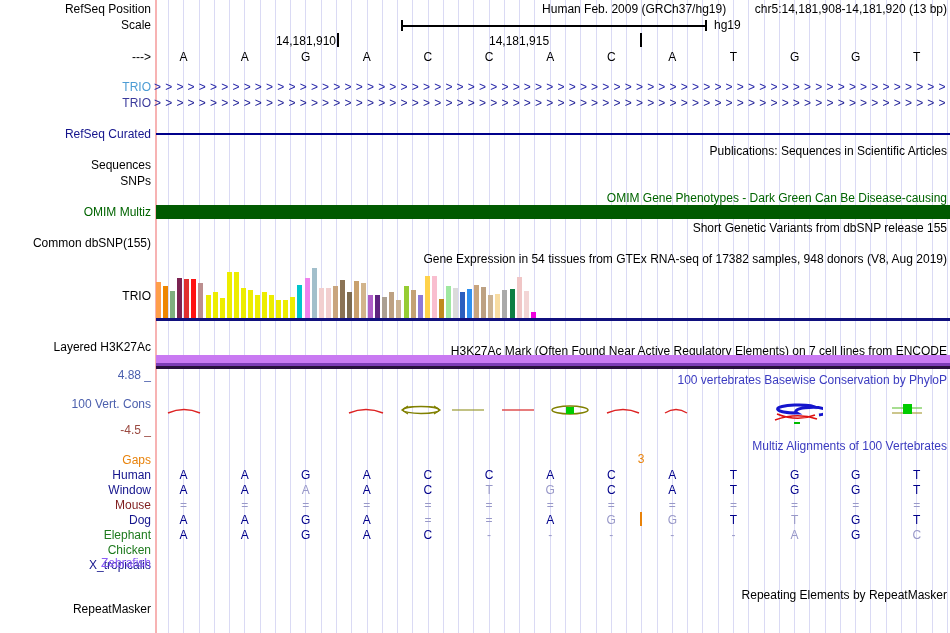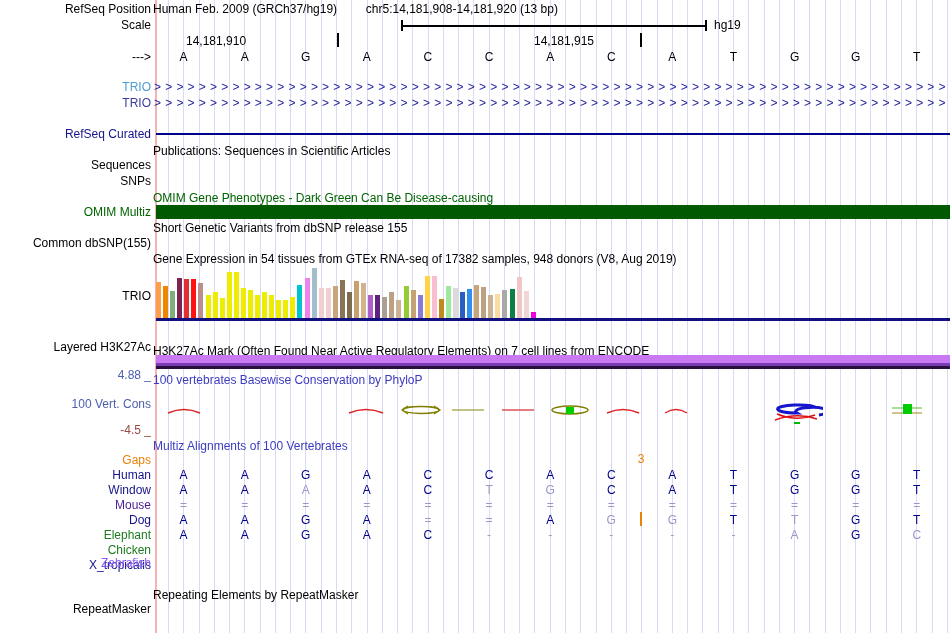--- a/index.html
+++ b/index.html
@@ -1,20 +1,20 @@
 <!DOCTYPE html>
 <html><head>
 <meta charset="utf-8">
 <style>
   html,body{margin:0;padding:0;background:#fff}
   .browser{position:relative;width:950px;height:633px;background:#fff;overflow:hidden;
            font-family:"Liberation Sans",sans-serif;font-size:12px;color:#000;line-height:14px}
   .abs{position:absolute}
   .lbl{position:absolute;left:0;width:151px;text-align:right;white-space:nowrap;height:14px}
-  .title{position:absolute;left:153px;width:794px;text-align:left;white-space:nowrap;height:14px}
+  .title{position:absolute;left:153px;width:794px;text-align:right;white-space:nowrap;height:14px}
   .grid{position:absolute;left:168px;top:0;width:782px;height:633px;
         background:repeating-linear-gradient(to right,#dadaf4 0px,#dadaf4 1px,transparent 1px,transparent 15.27px)}
   .salmon{position:absolute;left:155px;top:0;width:2px;height:633px;background:#f7b3b3}
   .tick{position:absolute;width:1.5px;height:14px;background:#000}
   .scaleline{position:absolute;height:1.5px;background:#000}
   .scaletick{position:absolute;width:1.5px;height:11px;background:#000}
   .arrowrow{position:absolute;left:154px;width:796px;height:14px;overflow:hidden;
             font-size:12px;letter-spacing:4.2px;white-space:nowrap}
   .hbar{position:absolute;left:156px;width:794px}
   .baseletter{position:absolute;transform:translateX(-50%);white-space:pre}
@@ -36,23 +36,23 @@
     <span>chr5:14,181,908-14,181,920 (13 bp)</span>
   </div>
 
   <div class="lbl" style="top:18px">Scale</div>
   <div class="scaleline" style="top:25px;left:401px;width:305px"></div>
   <div class="scaletick" style="top:20px;left:401px"></div>
   <div class="scaletick" style="top:20px;left:705px"></div>
   <div class="abs" style="top:18px;left:714px">hg19</div>
 
   <div class="lbl" style="top:34px"></div>
-  <div class="abs" style="top:34px;left:186px;width:150px;">14,181,910</div>
+  <div class="abs" style="top:34px;left:186px;width:150px;text-align:right">14,181,910</div>
   <div class="tick" style="top:33px;left:337px"></div>
-  <div class="abs" style="top:34px;left:489px;width:150px;text-align:center">14,181,915</div>
+  <div class="abs" style="top:34px;left:489px;width:150px;text-align:left">14,181,915</div>
   <div class="tick" style="top:33px;left:640px"></div>
 
   <div class="lbl" style="top:50px">---&gt;</div>
   <div id="base-row" class="abs" style="top:50px">
       <div class="baseletter" style="left:183.55px;top:0">A</div>
       <div class="baseletter" style="left:244.65px;top:0">A</div>
       <div class="baseletter" style="left:305.75px;top:0">G</div>
       <div class="baseletter" style="left:366.85px;top:0">A</div>
       <div class="baseletter" style="left:427.95px;top:0">C</div>
       <div class="baseletter" style="left:489.05px;top:0">C</div>
@@ -239,21 +239,21 @@
       <div class="mzletter" style="left:366.85px;top:483px;color:#00008B">A</div>
       <div class="mzletter" style="left:427.95px;top:483px;color:#00008B">C</div>
       <div class="mzletter" style="left:489.05px;top:483px;color:#9898C8">T</div>
       <div class="mzletter" style="left:550.1500000000001px;top:483px;color:#9898C8">G</div>
       <div class="mzletter" style="left:611.25px;top:483px;color:#00008B">C</div>
       <div class="mzletter" style="left:672.35px;top:483px;color:#00008B">A</div>
       <div class="mzletter" style="left:733.45px;top:483px;color:#00008B">T</div>
       <div class="mzletter" style="left:794.5500000000001px;top:483px;color:#00008B">G</div>
       <div class="mzletter" style="left:855.65px;top:483px;color:#00008B">G</div>
       <div class="mzletter" style="left:916.75px;top:483px;color:#00008B">T</div>
-      <div class="lbl" style="top:498px;color:#4c1d95">Mouse</div>
+      <div class="lbl" style="top:498px;color:#7f1d1d">Mouse</div>
       <div class="mzletter" style="left:183.55px;top:498px;color:#9898C8">=</div>
       <div class="mzletter" style="left:244.65px;top:498px;color:#9898C8">=</div>
       <div class="mzletter" style="left:305.75px;top:498px;color:#9898C8">=</div>
       <div class="mzletter" style="left:366.85px;top:498px;color:#9898C8">=</div>
       <div class="mzletter" style="left:427.95px;top:498px;color:#9898C8">=</div>
       <div class="mzletter" style="left:489.05px;top:498px;color:#9898C8">=</div>
       <div class="mzletter" style="left:550.1500000000001px;top:498px;color:#9898C8">=</div>
       <div class="mzletter" style="left:611.25px;top:498px;color:#9898C8">=</div>
       <div class="mzletter" style="left:672.35px;top:498px;color:#9898C8">=</div>
       <div class="mzletter" style="left:733.45px;top:498px;color:#9898C8">=</div>

